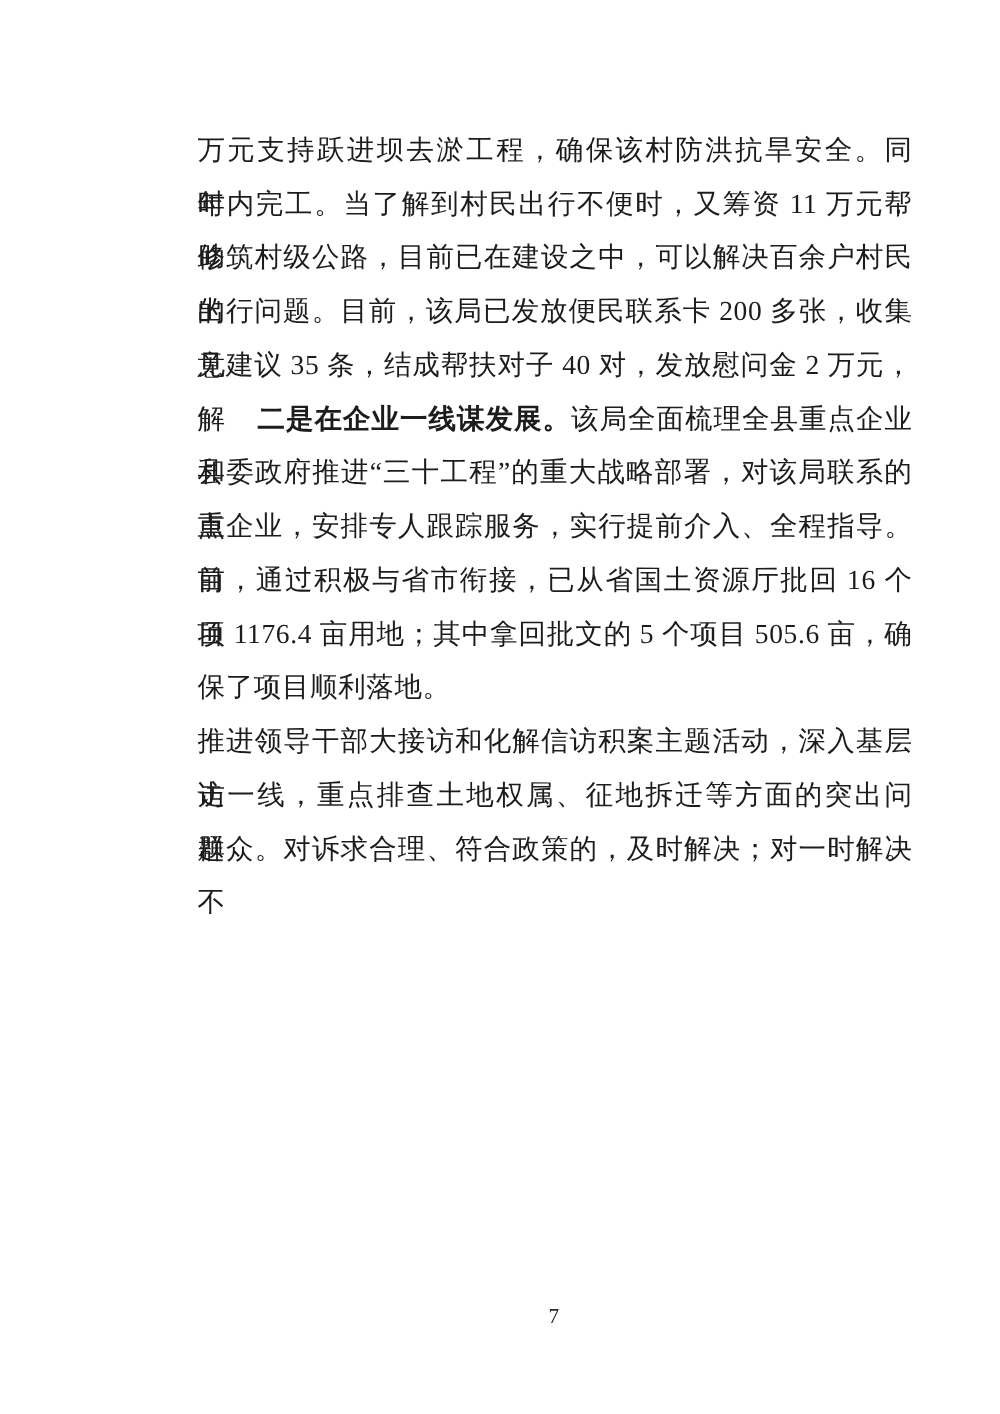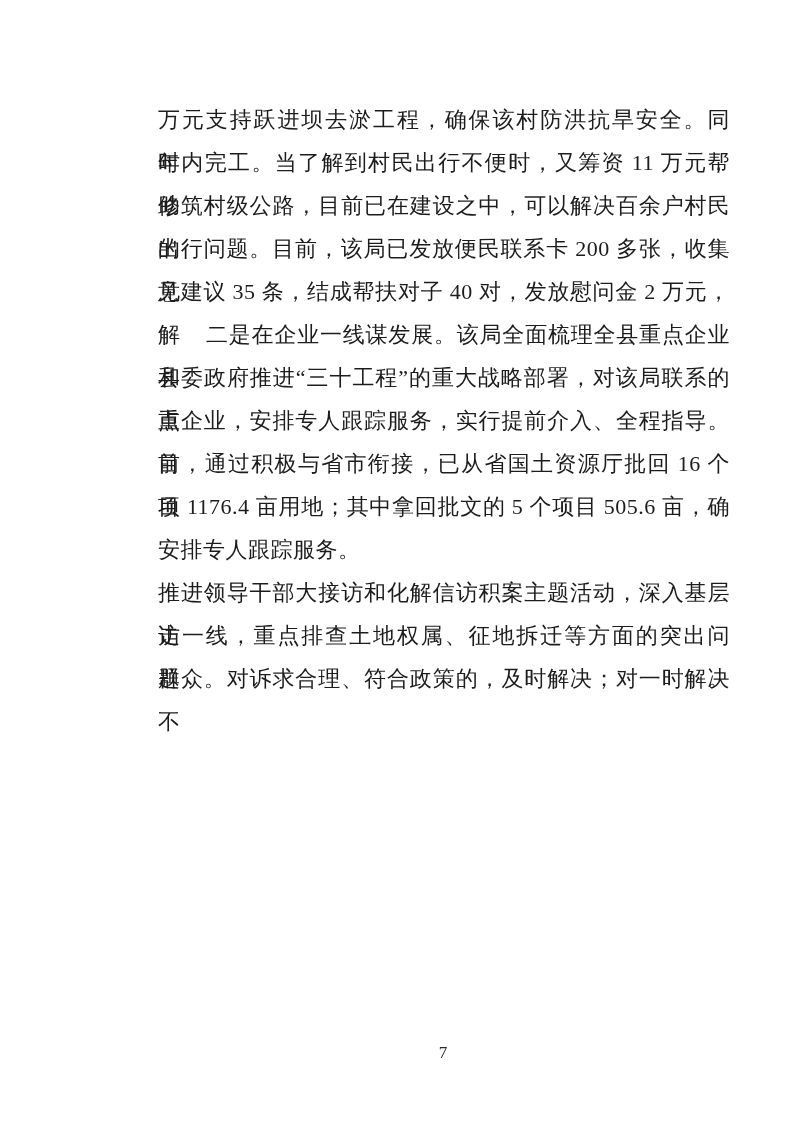--- a/index.html
+++ b/index.html
@@ -30,21 +30,21 @@
     letter-spacing: 0.5px;
   }
   .line.j {
     text-align: justify;
     text-align-last: justify;
   }
   .line.ind {
     text-indent: 48px;
   }
   .seg.bold {
-    font-weight: 400;
+    font-weight: 700;
   }
   .footer {
     position: absolute;
     top: 1042px;
     left: 0;
     width: 800px;
     text-align: center;
     font-size: 17px;
     line-height: 22px;
     color: #2a2a2a;
@@ -58,21 +58,21 @@
       <div class="line j"><span class="seg">万元支持跃进坝去淤工程，确保该村防洪抗旱安全。同时，</span></div>
       <div class="line j"><span class="seg">年内完工。当了解到村民出行不便时，又筹资 11 万元帮助</span></div>
       <div class="line j"><span class="seg">修筑村级公路，目前已在建设之中，可以解决百余户村民的</span></div>
       <div class="line j"><span class="seg">出行问题。目前，该局已发放便民联系卡 200 多张，收集意</span></div>
       <div class="line j"><span class="seg">见建议 35 条，结成帮扶对子 40 对，发放慰问金 2 万元，解</span></div>
       <div class="line j ind"><span class="seg bold">二是在企业一线谋发展。</span><span class="seg">该局全面梳理全县重点企业和</span></div>
       <div class="line j"><span class="seg">县委政府推进“三十工程”的重大战略部署，对该局联系的重</span></div>
       <div class="line j"><span class="seg">点企业，安排专人跟踪服务，实行提前介入、全程指导。目</span></div>
       <div class="line j"><span class="seg">前，通过积极与省市衔接，已从省国土资源厅批回 16 个项</span></div>
       <div class="line j"><span class="seg">目 1176.4 亩用地；其中拿回批文的 5 个项目 505.6 亩，确</span></div>
-      <div class="line"><span class="seg">安排专人跟踪服务。</span></div>
+      <div class="line"><span class="seg">保了项目顺利落地。</span></div>
       <div class="line j"><span class="seg">推进领导干部大接访和化解信访积案主题活动，深入基层走</span></div>
       <div class="line j"><span class="seg">访一线，重点排查土地权属、征地拆迁等方面的突出问题。</span></div>
       <div class="line j"><span class="seg">群众。对诉求合理、符合政策的，及时解决；对一时解决不</span></div>
     </div>
   <div class="footer">
     <span>7</span>
   </div>
 </div>
 
 </body></html>

